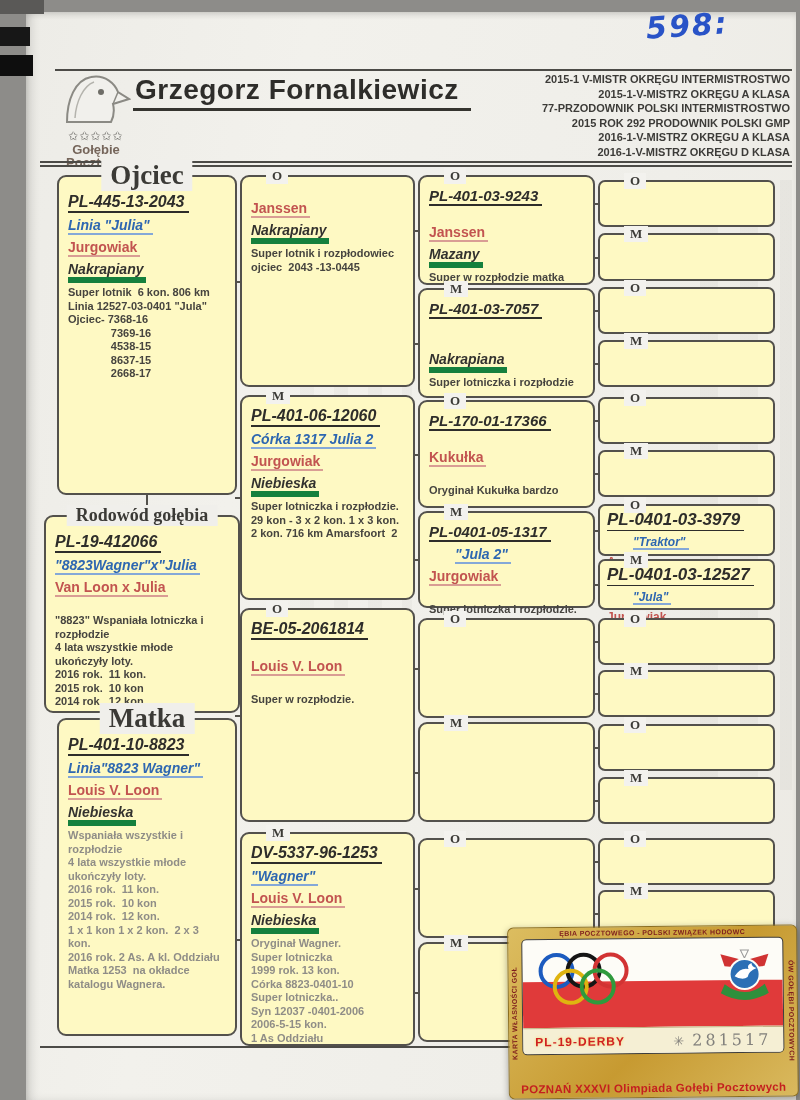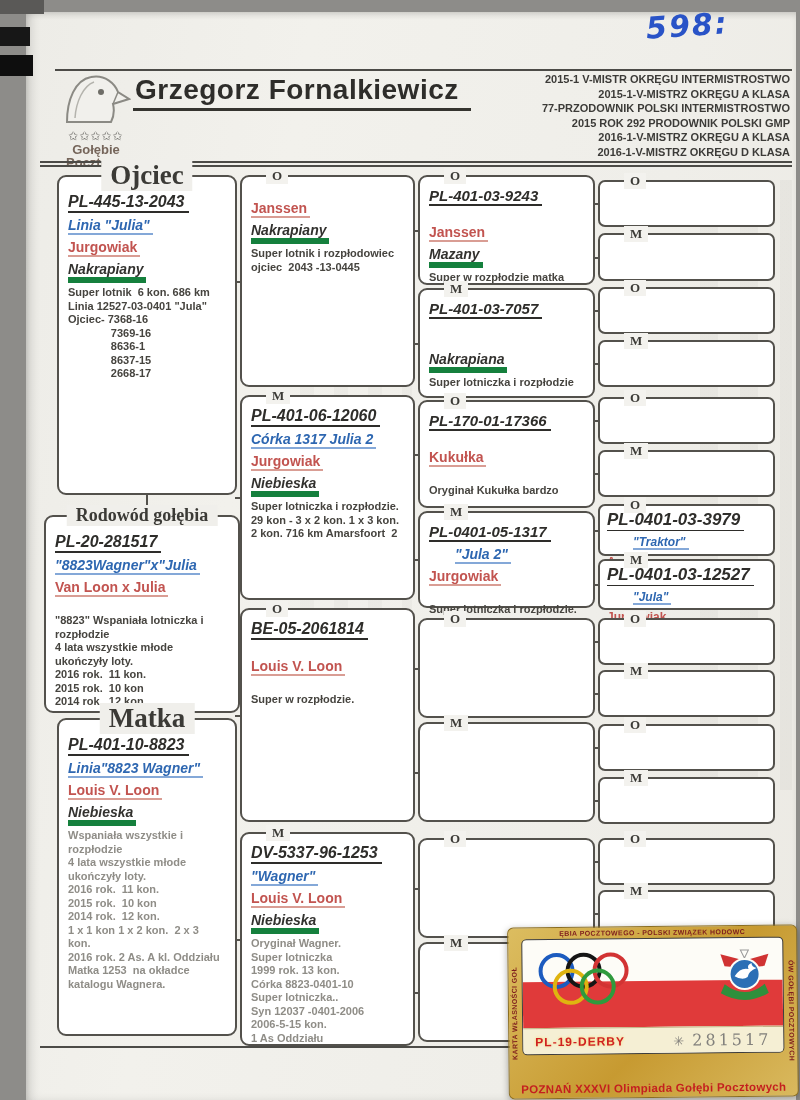--- a/index.html
+++ b/index.html
@@ -24,21 +24,21 @@
         transform:rotate(-4deg);letter-spacing:2px;}
   .logo{position:absolute;left:58px;top:72px;width:76px;text-align:center;color:#75655a;}
   .logo .stars{display:block;font-size:12px;letter-spacing:1px;color:#6b6a66;margin-top:1px;}
   .logo .l1,.logo .l2{display:block;font-weight:bold;font-size:13px;line-height:13px;}
   .owner{position:absolute;left:133px;top:74px;font-size:28px;font-weight:bold;color:#2e2d2a;
          border-bottom:3px solid #35342f;padding:0 12px 2px 2px;letter-spacing:.5px;}
   .addr{position:absolute;left:137px;top:112px;font-size:13px;line-height:16px;color:#3c3b38;font-weight:bold;}
   .ach{position:absolute;right:10px;top:72px;text-align:right;font-size:11px;line-height:14.6px;
        font-weight:bold;color:#3c3b38;}
   
-  .pbox{position:absolute;background:#ffffff;border:2px solid #53514c;border-radius:9px;
+  .pbox{position:absolute;background:#fef9c3;border:2px solid #53514c;border-radius:9px;
         box-sizing:border-box;padding:8px 8px 4px 9px;}
   .pbox.titled{padding-top:14px;}
   .pbox.col4{border-radius:7px;padding:4px 6px 2px 7px;}
   .pmarker{position:absolute;top:-9px;left:24px;background:#f3f2ee;padding:0 6px;
            font:bold 13px "Liberation Serif",serif;color:#3b3a36;}
   .ptitle{position:absolute;top:-17px;left:50%;transform:translateX(-50%);background:#f0efeb;
           padding:0 9px;font:bold 27px "Liberation Serif",serif;color:#3b3a36;white-space:nowrap;}
   .ptitle.small{font-size:18px;top:-12px;}
   .ring{display:inline-block;font:bold italic 16px "Liberation Sans",sans-serif;color:#2e2d2a;
         border-bottom:2px solid #2e2d2a;margin:2px 0 3px;padding-right:4px;}
@@ -153,31 +153,31 @@
       <div class="conn" style="left: 593px; top: 967px;"></div>
       <div class="conn" style="left: 593px; top: 1019px;"></div>
       <div class="vconn" style="left: 146px; top: 495px; height: 22px;"></div>
       <div class="vconn" style="left: 147px; top: 713px; height: 7px;"></div>
       <div class="pbox col1 titled" style="left: 57px; top: 175px; width: 180px; height: 320px;">
         <span class="ptitle">Ojciec</span>
         <div><span class="ring">PL-445-13-2043</span></div>
         <div class="line blue"><span>Linia "Julia"</span></div>
         <div class="line red"><span>Jurgowiak</span></div>
         <div class="line blk"><span>Nakrapiany</span></div>
-        <div class="bline">Super lotnik  6 kon. 686 km</div>
+        <div class="bline">Super lotnik  6 kon. 806 km</div>
         <div class="bline">Linia 12527-03-0401 "Jula"</div>
         <div class="bline">Ojciec- 7368-16</div>
         <div class="bline">              7369-16</div>
-        <div class="bline">              8636-1</div>
+        <div class="bline">              4538-15</div>
         <div class="bline">              8637-15</div>
         <div class="bline">              2668-17</div>
       </div>
       <div class="pbox col1 titled" style="left: 44px; top: 515px; width: 196px; height: 198px;">
         <span class="ptitle small">Rodowód gołębia</span>
-        <div><span class="ring">PL-20-281517</span></div>
+        <div><span class="ring">PL-19-412066</span></div>
         <div class="line blue"><span>"8823Wagner"x"Julia</span></div>
         <div class="line red"><span>Van Loon x Julia</span></div>
         <div class="gap"></div>
         <div class="bline">"8823" Wspaniała lotniczka i</div>
         <div class="bline">rozpłodzie</div>
         <div class="bline">4 lata wszystkie młode</div>
         <div class="bline">ukończyły loty.</div>
         <div class="bline">2016 rok.  11 kon.</div>
         <div class="bline">2015 rok.  10 kon</div>
         <div class="bline">2014 rok.  12 kon.</div>

